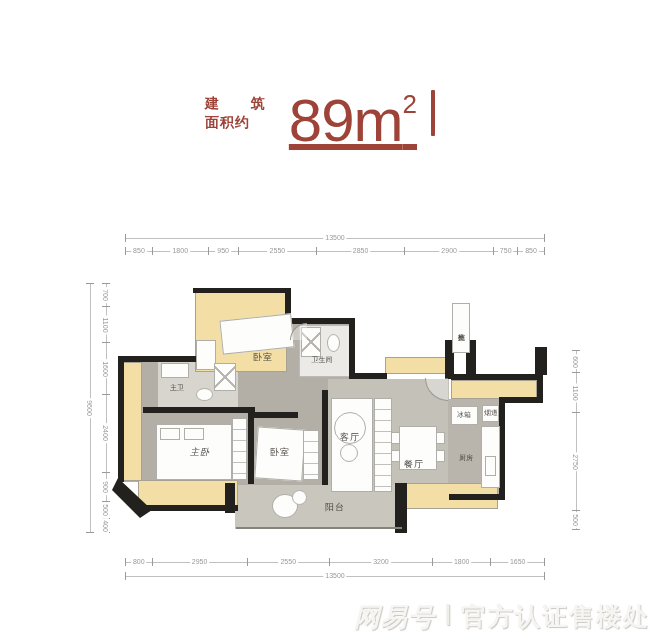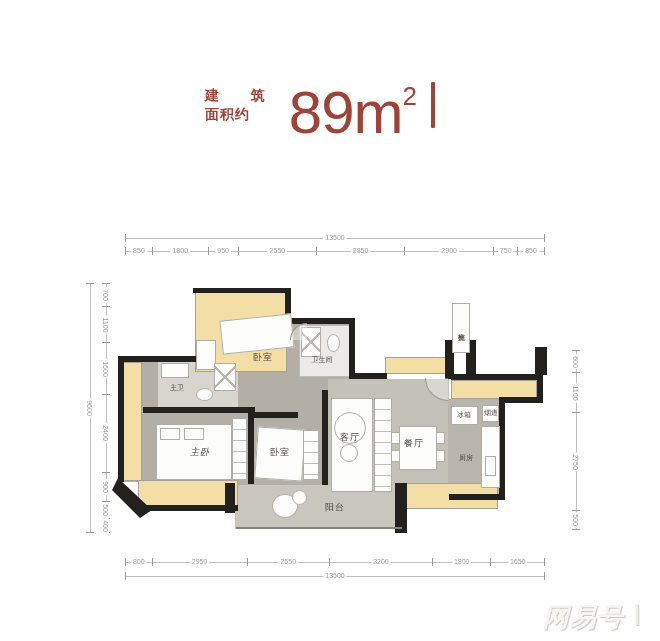--- a/index.html
+++ b/index.html
@@ -4,21 +4,21 @@
 <style>
   html,body{margin:0;padding:0;}
   body{width:660px;height:641px;background:#ffffff;position:relative;overflow:hidden;
        font-family:"Liberation Sans","DejaVu Sans",sans-serif;}
   
   .header{position:absolute;left:0;top:62px;width:660px;display:flex;justify-content:center;
           align-items:center;color:#9e4338;}
   .hdr-small{display:flex;flex-direction:column;justify-content:flex-start;font-size:14px;
              font-weight:700;line-height:19px;margin-right:10px;letter-spacing:1px;}
   .hdr-small .l1{letter-spacing:14px;}
-  .hdr-area{font-size:60px;font-weight:500;letter-spacing:-1px;line-height:68px;}
+  .hdr-area{font-size:60px;font-weight:500;letter-spacing:-1px;line-height:84px;text-decoration:underline;}
   .hdr-area sup{font-size:26px;font-weight:500;vertical-align:28px;letter-spacing:0;}
   .hdr-divider{width:4px;height:46px;background:#9e4338;margin:0 20px 0 14px;border-radius:1px;}
   .hdr-title{font-size:39px;font-weight:700;letter-spacing:3px;}
   
   #plan{position:absolute;left:0;top:0;width:660px;height:641px;}
   .floor{position:absolute;}
   .f-gray{background:#b3afa6;}
   .f-living{background:#c4c1b8;}
   .f-kitchen{background:#b9b5ac;}
   .f-balcony{background:#c9c6be;}
@@ -151,21 +151,21 @@
   <div class="furn" style="left:452px;top:303px;width:18px;height:50px;"></div>
   <div class="door-arc" style="left:425px;top:378px;width:22px;height:22px;"></div>
   <div class="door-arc" style="left:290px;top:323px;width:16px;height:16px;transform:rotate(90deg);"></div>
 
   <div class="rlabel" style="left:263px;top:357px;">卧室</div>
   <div class="rlabel tiny" style="left:322px;top:360px;">卫生间</div>
   <div class="rlabel tiny" style="left:177px;top:388px;">主卫</div>
   <div class="rlabel" style="left:200px;top:452px;font-style:italic;">主卧</div>
   <div class="rlabel" style="left:280px;top:452px;">卧室</div>
   <div class="rlabel" style="left:350px;top:437px;">客厅</div>
-  <div class="rlabel" style="left:414px;top:443px;">餐厅</div>
+  <div class="rlabel" style="left:414px;top:464px;">餐厅</div>
   <div class="rlabel tiny" style="left:466px;top:458px;">厨房</div>
   <div class="rlabel tiny" style="left:464px;top:415px;">冰箱</div>
   <div class="rlabel tiny" style="left:491px;top:413px;">烟道</div>
   <div class="rlabel" style="left:335px;top:507px;">阳台</div>
   <div class="rlabel tiny vtext" style="left:461px;top:328px;">室外机</div>
 
   <div class="dim-h" style="left:125px;top:234px;width:420px;">
     <div class="seg last">
         <span class="num">13500</span>
       </div>
@@ -264,13 +264,14 @@
       </div>
     <div class="seg last" style="flex-grow:500;">
         <span class="num">500</span>
       </div>
   </div>
 </div>
 
 <div class="watermark">
   <span class="wm-logo">网易号</span>
   <span class="wm-div">|</span>
+  <span class="wm-text">官方认证售楼处</span>
 </div>
 
 </body></html>

